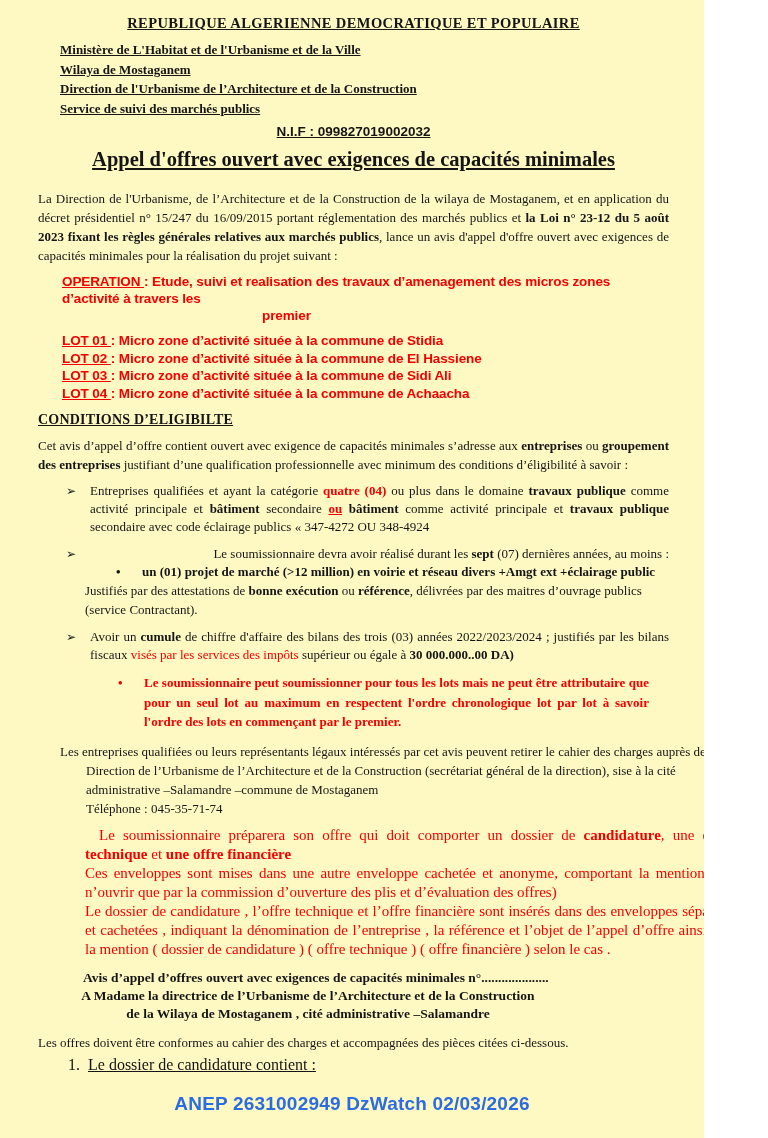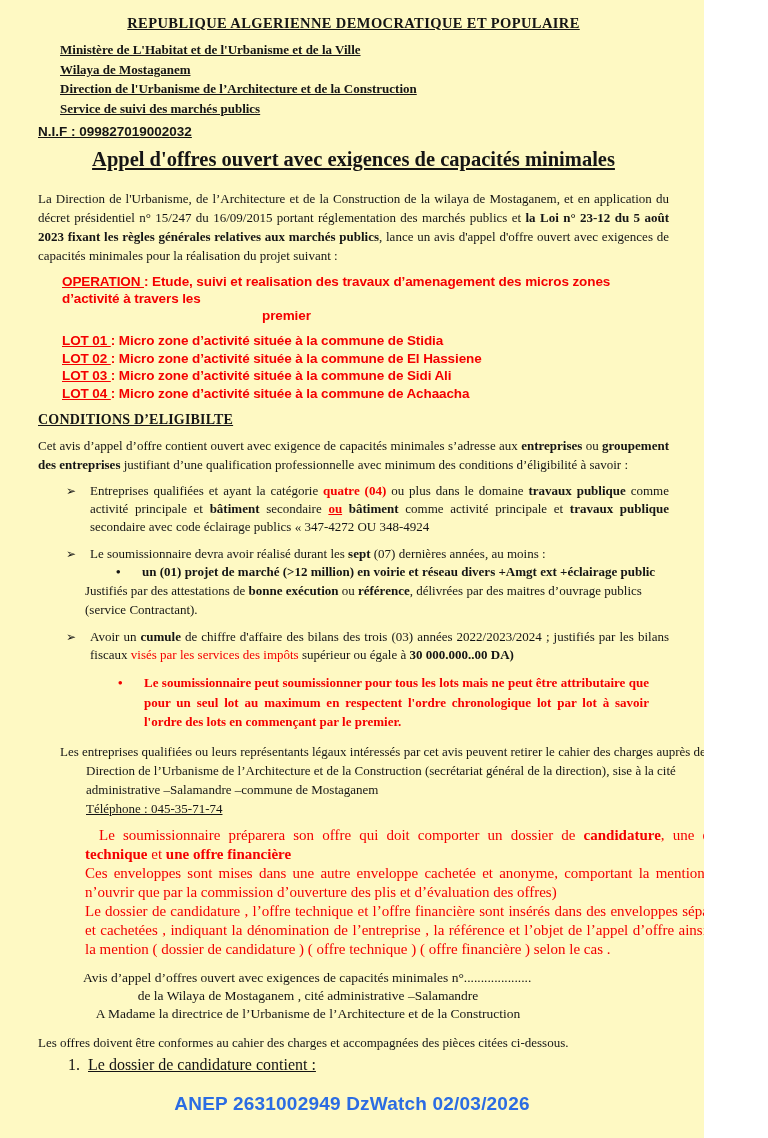--- a/index.html
+++ b/index.html
@@ -20,21 +20,21 @@
   .hdr-republic{
     text-align:center;font-weight:700;font-size:14.5px;line-height:18px;
     letter-spacing:.4px;text-decoration:underline;
   }
   .org-block{margin-top:8px;}
   .org-line{
     margin-left:22px;font-weight:700;font-size:13px;line-height:19.5px;
     text-decoration:underline;width:max-content;max-width:640px;
   }
   .nif{
-    text-align:left;font-family:"Liberation Sans",sans-serif;
+    text-align:center;font-family:"Liberation Sans",sans-serif;
     font-weight:700;font-size:13.5px;line-height:18px;margin-top:5px;
     text-decoration:underline;
   }
   .doc-title{
     text-align:center;font-size:20.5px;font-weight:700;line-height:26px;
     margin:5px 0 0;text-decoration:underline;
   }
 
   .intro{margin:17px 0 0;text-align:justify;font-size:13px;line-height:19px;}
 
@@ -70,27 +70,27 @@
   .warning>.marker{color:var(--red,#f40000);}
   .warning>.content{
     color:var(--red,#f40000);font-weight:700;text-align:justify;font-size:13px;
   }
 
   .retrait{
     margin:10px 0 0 22px;width:673px;box-sizing:border-box;
     padding-left:26px;text-indent:-26px;
     font-size:13px;line-height:19px;
   }
-  .phone{margin-left:48px;font-size:13px;line-height:19px;text-decoration:underline;}
+  .phone{margin-left:48px;font-size:13px;line-height:19px;}
 
   .offer{margin:8px 0 0 47px;width:648px;font-size:15px;line-height:19px;color:var(--red,#f40000);}
   .offer p{margin:0;text-align:justify;}
   .offer .p1{text-indent:14px;}
 
-  .notice{margin-top:10px;font-weight:400;font-size:13.5px;line-height:18px;}
+  .notice{margin-top:10px;font-weight:700;font-size:13.5px;line-height:18px;}
   .notice .n1{margin-left:45px;}
   .notice .n-center{width:540px;text-align:center;}
 
   .closing{margin:10px 0 0;font-size:13px;line-height:19px;}
   .item1{margin:3px 0 0 30px;font-size:16px;line-height:19px;}
   .item1 .num{display:inline-block;width:20px;}
   .item1 .txt{text-decoration:underline;}
 
   .footer{
     position:absolute;left:0;right:0;top:1093px;text-align:center;
@@ -134,21 +134,21 @@
 
   <p class="cond-intro"><span>Cet avis d’appel d’offre contient ouvert avec exigence de capacités minimales  s’adresse aux  </span><span class="b">entreprises</span><span>  ou </span><span class="b">groupement des entreprises</span><span> justifiant d’une qualification professionnelle avec minimum des conditions d’éligibilité à savoir :</span></p>
 
   <div class="arrow-item">
     <span class="marker">➢</span>
     <div class="content"><span>Entreprises qualifiées et ayant la catégorie  </span><span class="b r">quatre (04)</span><span> ou plus dans le domaine </span><span class="b">travaux  publique</span><span> comme activité principale et </span><span class="b">bâtiment</span><span> secondaire </span><span class="b r u">ou</span><span> </span><span class="b">bâtiment</span><span> comme activité principale et </span><span class="b">travaux  publique</span><span> secondaire avec code éclairage publics « 347-4272 OU 348-4924</span></div>
   </div>
 
   <div class="arrow-item loose">
     <span class="marker">➢</span>
-    <div class="content" style="text-align:left;"><span>Le soumissionnaire devra avoir réalisé durant les </span><span class="b">sept</span><span> (07) dernières années, au moins :</span></div>
+    <div class="content" style="text-align:right;"><span>Le soumissionnaire devra avoir réalisé durant les </span><span class="b">sept</span><span> (07) dernières années, au moins :</span></div>
   </div>
 
   <div class="dot-item">
     <span class="marker">•</span>
     <div class="content sub-bold"><span class="b">un (01)</span><span> projet de </span><span class="b">marché (&gt;12 million) en voirie et réseau divers +Amgt ext +éclairage public</span></div>
   </div>
 
   <div class="note"><span>Justifiés par des attestations de </span><span class="b">bonne exécution</span><span> ou </span><span class="b">référence</span><span>,  délivrées par des maitres  d’ouvrage publics (service Contractant).</span></div>
 
   <div class="arrow-item loose">
@@ -165,22 +165,22 @@
   <div class="phone">Téléphone : 045-35-71-74</div>
 
   <div class="offer">
     <p class="p1"><span>Le soumissionnaire préparera son offre qui doit comporter un dossier de </span><span class="b">candidature</span><span>, une </span><span class="b">offre technique</span><span> et </span><span class="b">une offre financière</span></p>
     <p>Ces enveloppes sont mises dans une autre enveloppe cachetée et anonyme, comportant la mention : (à  n’ouvrir que par la commission d’ouverture des plis et d’évaluation des offres)</p>
     <p>Le dossier de candidature , l’offre technique et l’offre financière sont insérés dans des enveloppes séparées et cachetées , indiquant la dénomination de l’entreprise , la référence et l’objet de l’appel d’offre ainsi que la mention (  dossier de candidature ) ( offre technique ) ( offre financière ) selon le cas .</p>
   </div>
 
   <div class="notice">
     <div class="n1">Avis d’appel d’offres ouvert avec exigences de capacités minimales  n°....................</div>
+    <div class="n-center">A Madame la directrice de l’Urbanisme de l’Architecture et de la Construction</div>
     <div class="n-center">de la Wilaya de Mostaganem , cité administrative –Salamandre</div>
-    <div class="n-center">A Madame la directrice de l’Urbanisme de l’Architecture et de la Construction</div>
   </div>
 
   <p class="closing">Les offres doivent être conformes au cahier des charges et accompagnées des pièces citées ci-dessous.</p>
 
   <div class="item1">
     <span class="num">1.</span><span class="txt">Le dossier de candidature contient :</span>
   </div>
 
   <div class="footer">ANEP 2631002949 DzWatch 02/03/2026</div>
 

